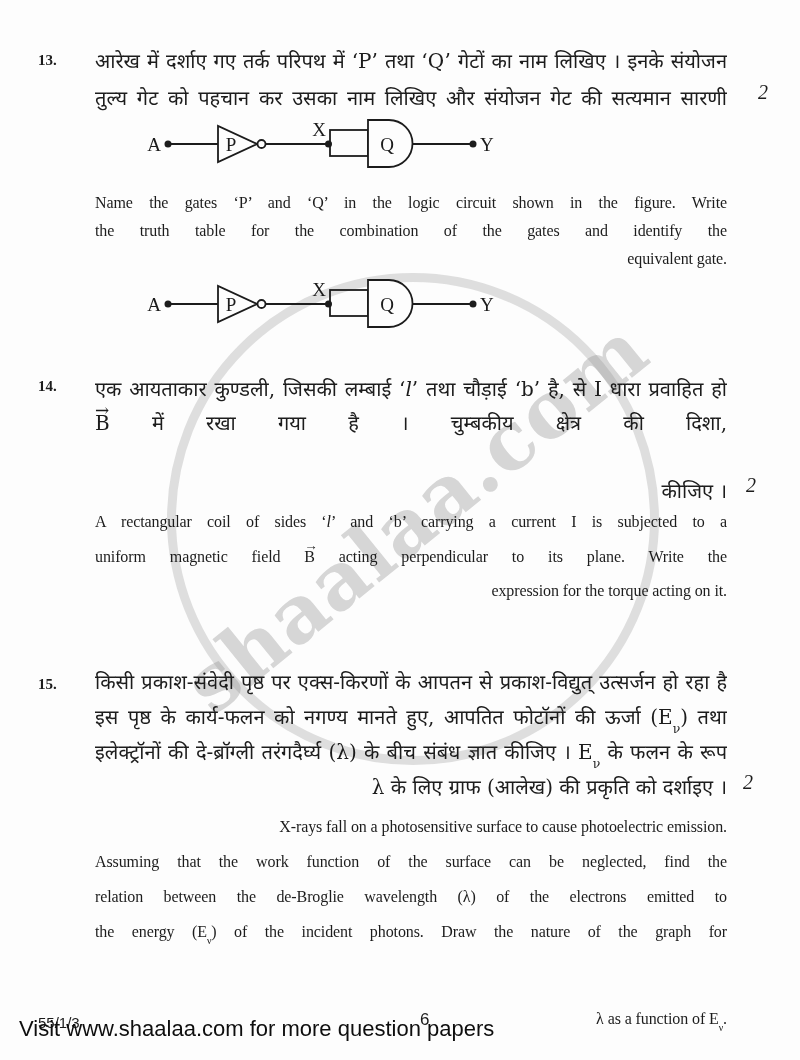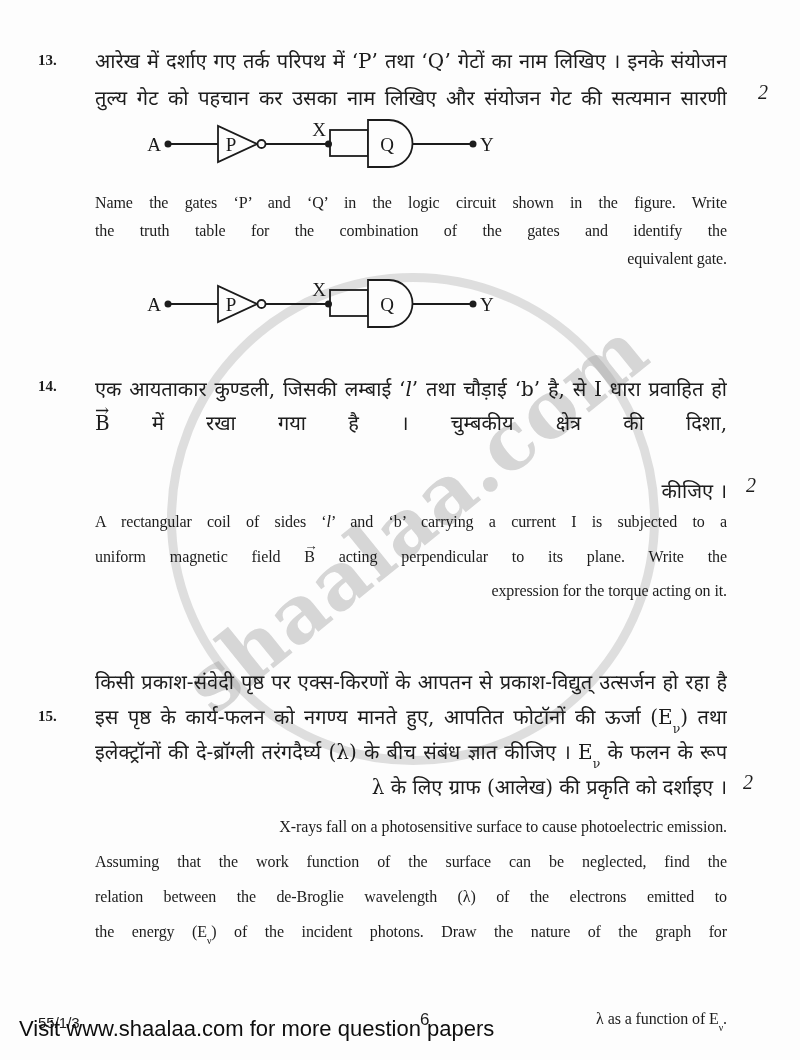--- a/index.html
+++ b/index.html
@@ -114,21 +114,21 @@
   <div class="qnum" style="top:378px">14.</div>
   <div class="line hi j" style="top:359px"><span>एक आयताकार कुण्डली, जिसकी लम्बाई ‘</span><span class="seg-i">l</span><span>’ तथा चौड़ाई ‘b’ है, से I धारा प्रवाहित हो रही</span></div>
   <div class="line hi j" style="top:393px"><span class="vec"><span class="arr">→</span>B</span><span> में रखा गया है । चुम्बकीय क्षेत्र की दिशा,</span></div>
   <div class="line hi" style="top:461px"><span>कीजिए ।</span></div>
   <div class="marks" style="left:746px; top:474px">2</div>
 
   <div class="line en j" style="top:493px"><span>A rectangular coil of sides ‘</span><span class="seg-i">l</span><span>’ and ‘b’ carrying a current I is subjected to a</span></div>
   <div class="line en j" style="top:528px"><span>uniform magnetic field </span><span class="vec"><span class="arr">→</span>B</span><span> acting perpendicular to its plane. Write the</span></div>
   <div class="line en" style="top:562px"><span>expression for the torque acting on it.</span></div>
 
-  <div class="qnum" style="top:708px">15.</div>
+  <div class="qnum" style="top:676px">15.</div>
   <div class="line hi j" style="top:652px"><span>किसी प्रकाश-संवेदी पृष्ठ पर एक्स-किरणों के आपतन से प्रकाश-विद्युत् उत्सर्जन हो रहा है ।</span></div>
   <div class="line hi j" style="top:687px"><span>इस पृष्ठ के कार्य-फलन को नगण्य मानते हुए, आपतित फोटॉनों की ऊर्जा (E</span><sub>ν</sub><span>) तथा उत्सर्जित</span></div>
   <div class="line hi j" style="top:722px"><span>इलेक्ट्रॉनों की दे-ब्रॉग्ली तरंगदैर्घ्य (λ) के बीच संबंध ज्ञात कीजिए ।  E</span><sub>ν</sub><span> के फलन के रूप में</span></div>
   <div class="line hi" style="top:757px"><span>λ के लिए ग्राफ (आलेख) की प्रकृति को दर्शाइए ।</span></div>
   <div class="marks" style="left:743px; top:771px">2</div>
 
   <div class="line en" style="top:798px"><span>X-rays fall on a photosensitive surface to cause photoelectric emission.</span></div>
   <div class="line en j" style="top:833px"><span>Assuming that the work function of the surface can be neglected, find the</span></div>
   <div class="line en j" style="top:868px"><span>relation between the de-Broglie wavelength (λ) of the electrons emitted to</span></div>
   <div class="line en j" style="top:903px"><span>the energy (E</span><sub>ν</sub><span>) of the incident photons. Draw the nature of the graph for</span></div>

